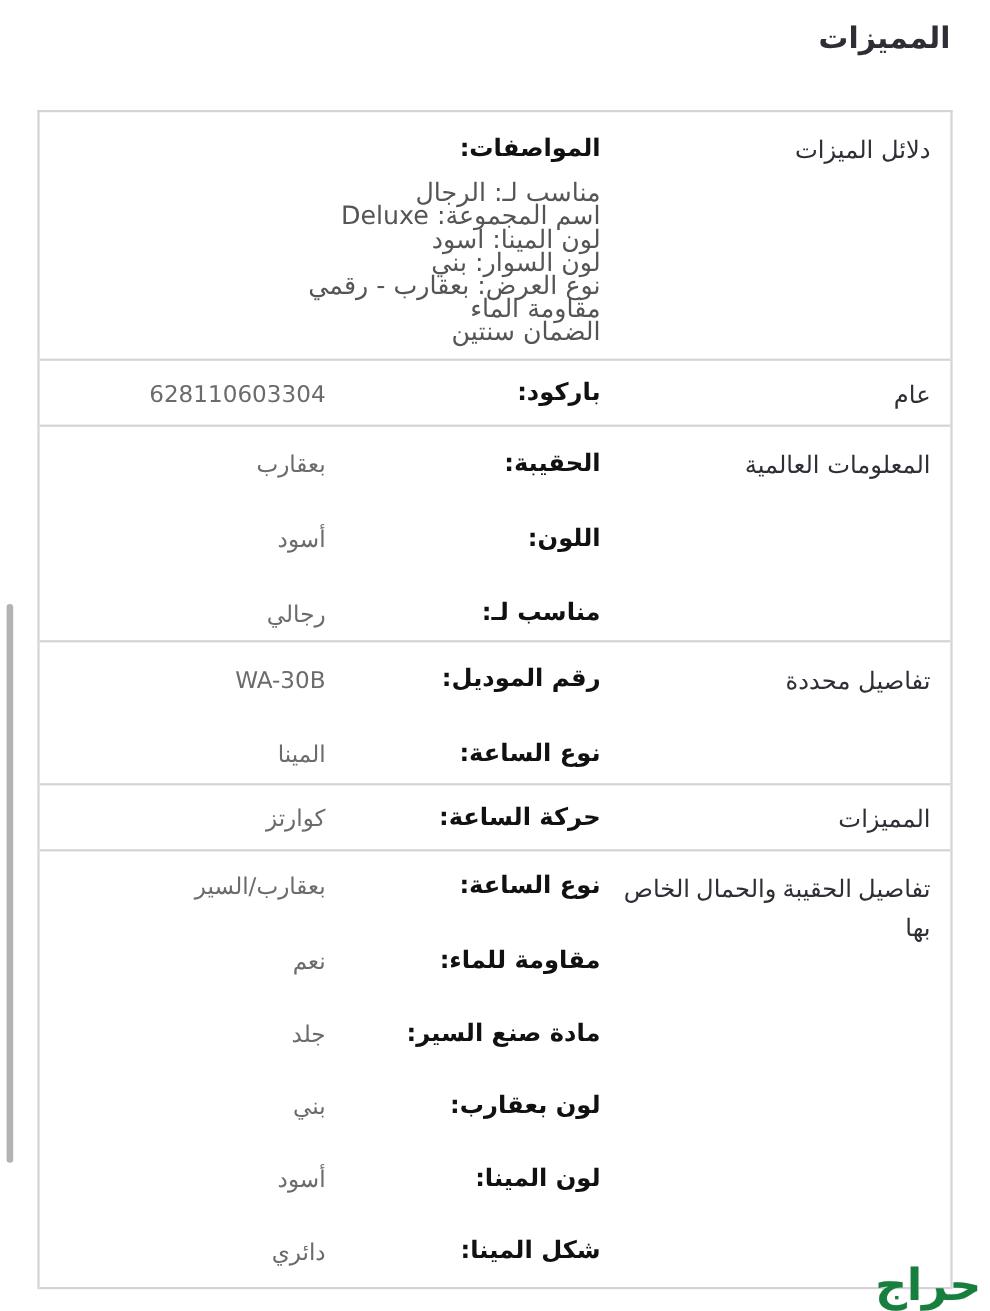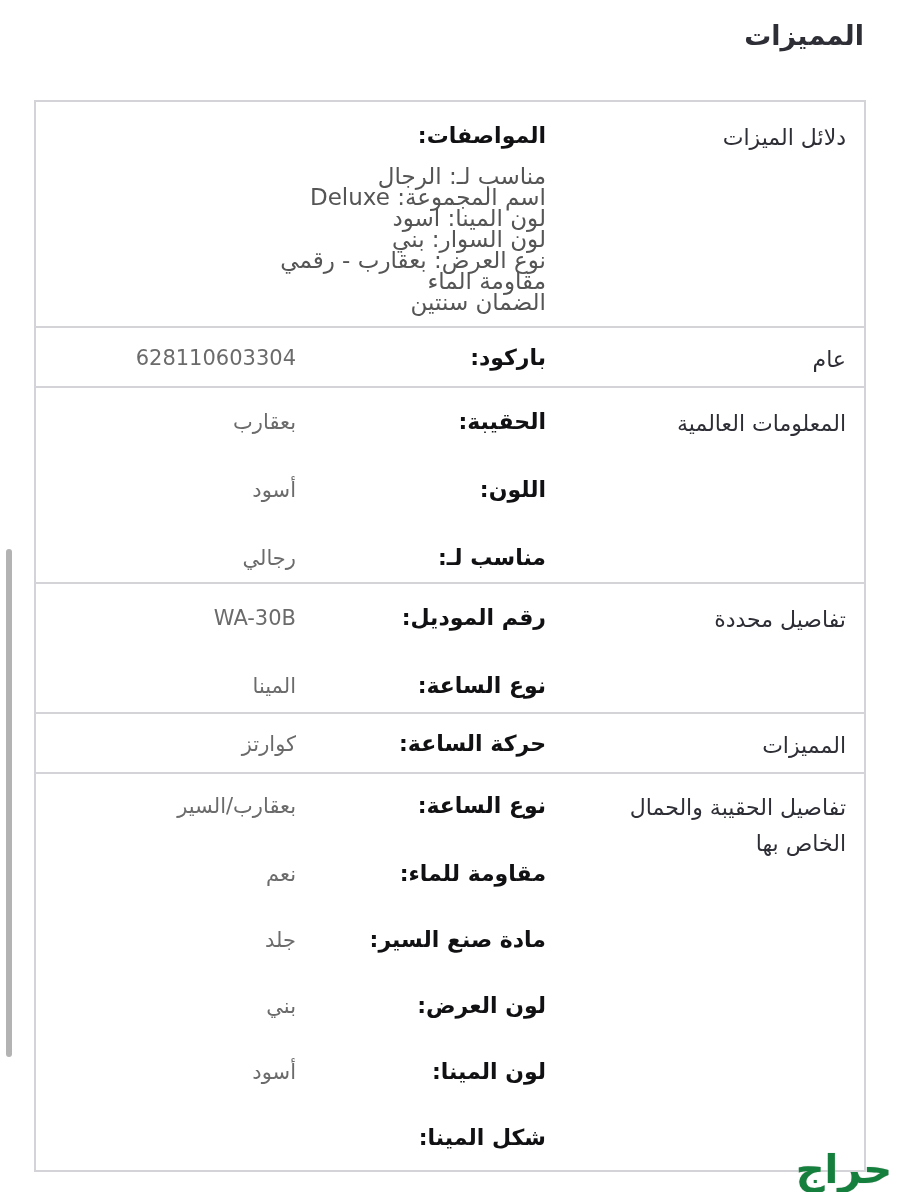--- a/index.html
+++ b/index.html
@@ -120,44 +120,45 @@
       <div class="sec-title" style="padding-top:14px;">المميزات</div>
       <div class="sec-body">
         <div class="row" style="padding-top:14px;height:58px;">
           <div class="label">حركة الساعة:</div>
           <div class="value">كوارتز</div>
         </div>
       </div>
     </div>
 
     <div class="section" style="height:398px;">
-      <div class="sec-title" style="padding-top:16px;">تفاصيل الحقيبة والحمال الخاص بها</div>
+      <div class="sec-title" style="padding-top:16px;font-family:Liberation Serif, serif;">تفاصيل الحقيبة والحمال الخاص بها</div>
       <div class="sec-body">
         <div class="row" style="padding-top:16px;height:66px;">
           <div class="label">نوع الساعة:</div>
           <div class="value">بعقارب/السير</div>
         </div>
         <div class="row" style="height:66px;">
           <div class="label">مقاومة للماء:</div>
           <div class="value">نعم</div>
         </div>
         <div class="row" style="height:66px;">
           <div class="label">مادة صنع السير:</div>
           <div class="value">جلد</div>
         </div>
         <div class="row" style="height:66px;">
-          <div class="label">لون العرض:</div>
+          <div class="label">لون بعقارب:</div>
           <div class="value">بني</div>
         </div>
         <div class="row" style="height:66px;">
           <div class="label">لون المينا:</div>
           <div class="value">أسود</div>
         </div>
         <div class="row" style="height:66px;">
           <div class="label">شكل المينا:</div>
+          <div class="value">دائري</div>
         </div>
       </div>
     </div>
 
   </div>
 
   <div class="scrollbar"></div>
   <div class="watermark">حراج</div>
 </div>
 

